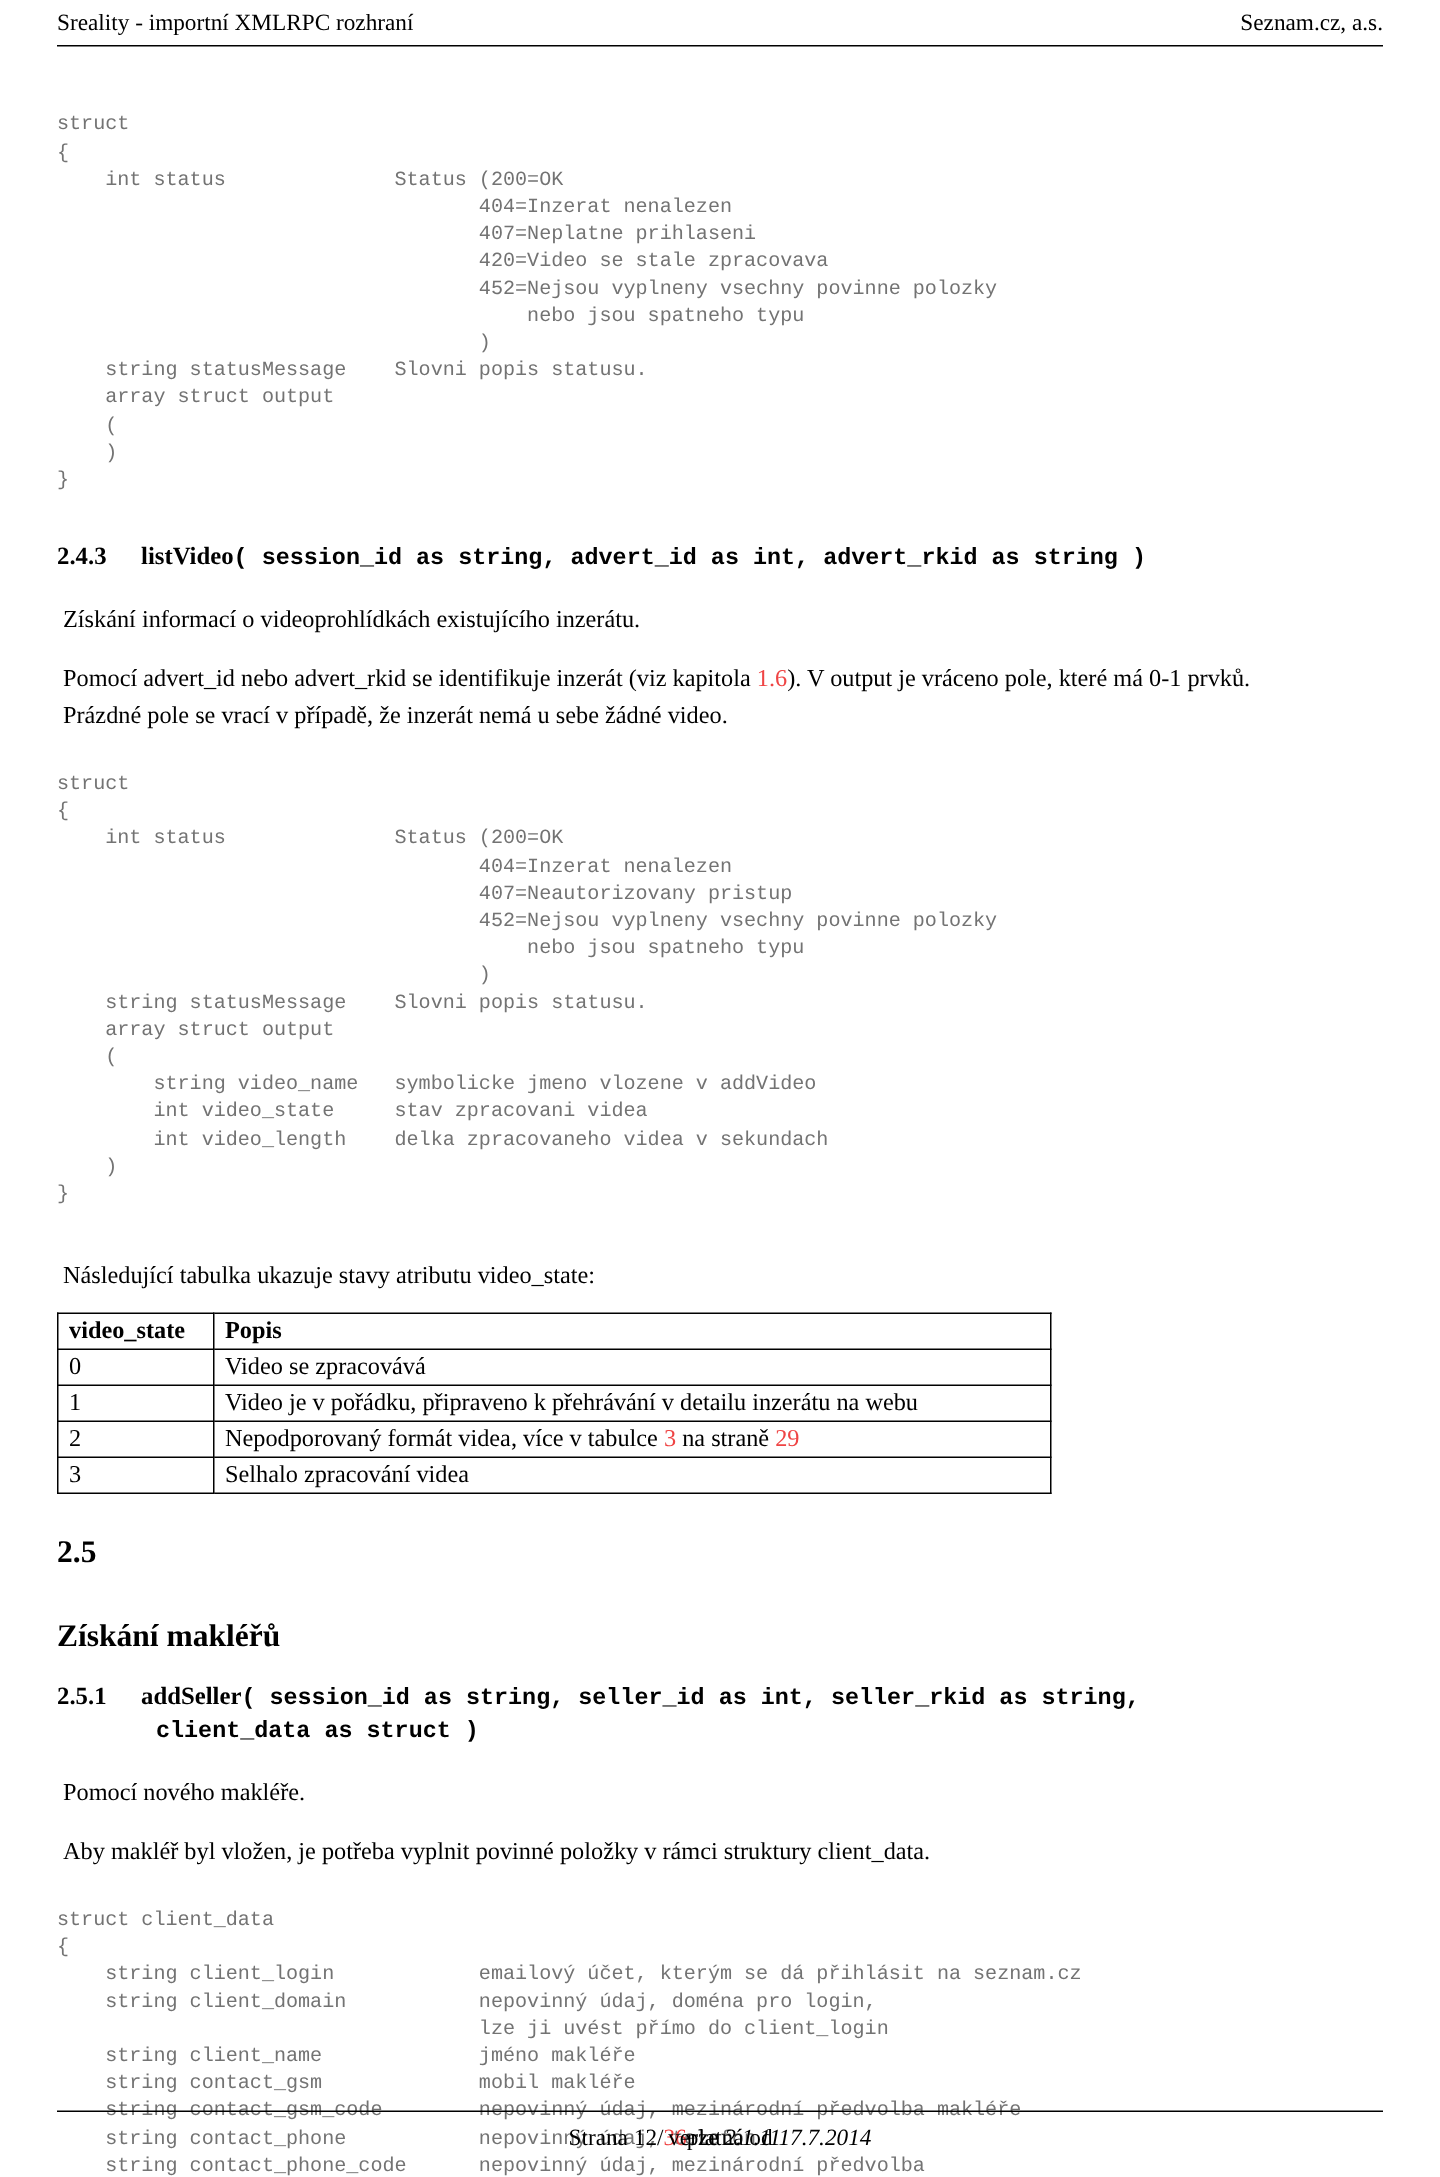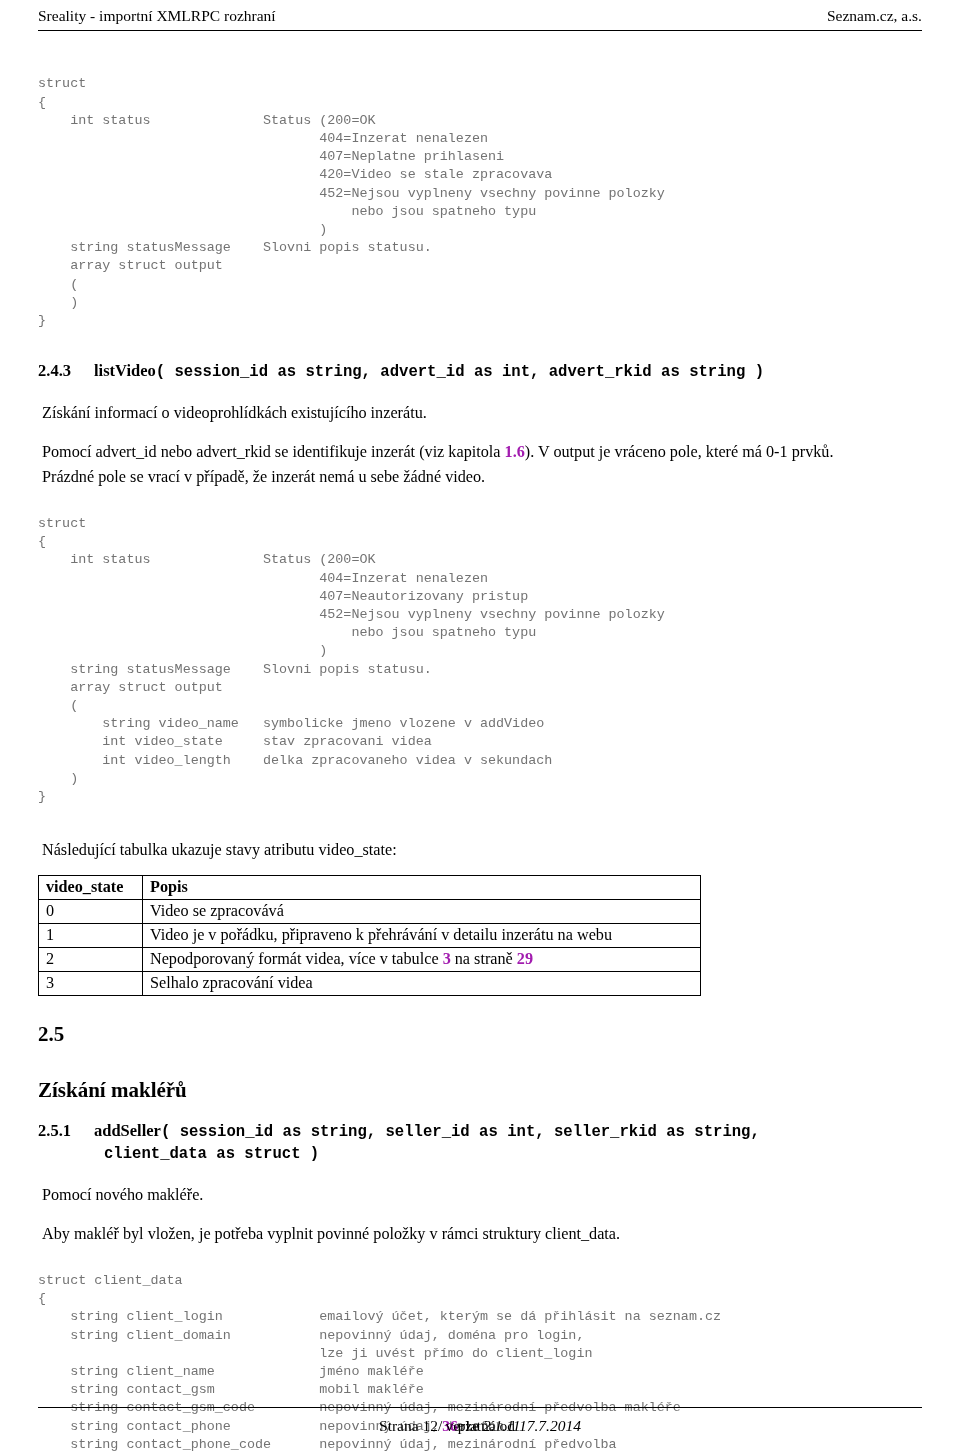--- a/index.html
+++ b/index.html
@@ -91,22 +91,21 @@
     flex: 0 0 56px;
   }
 
   
   p.para {
     margin: 4px;
     font-size: 16.2px;
     line-height: 21px;
   }
   .link {
-    color: #a21caf;
-    font-weight: bold;
+    color: #ef4444;
   }
 
   
   table.states {
     border-collapse: collapse;
     font-size: 16.2px;
     table-layout: fixed;
   }
   table.states td, table.states th {
     border: 1px solid #000;

